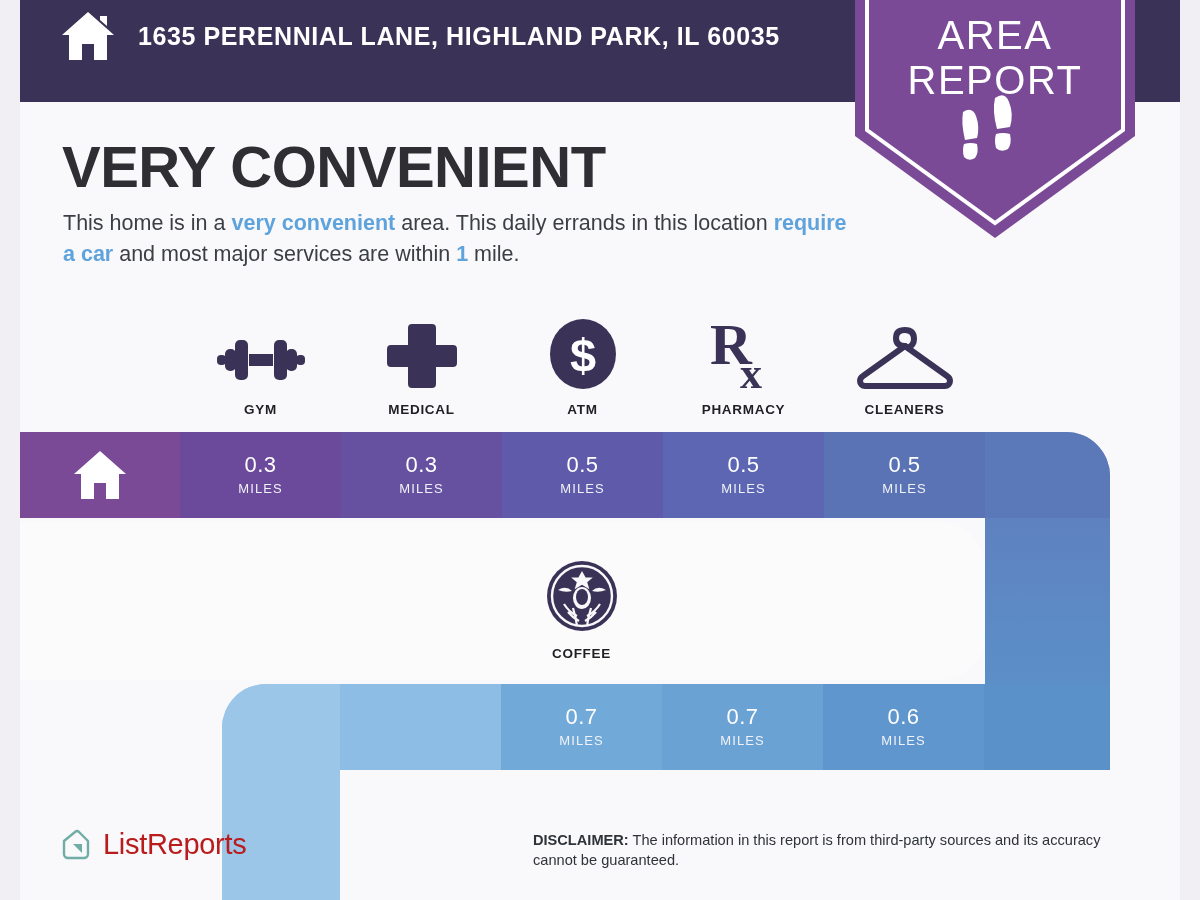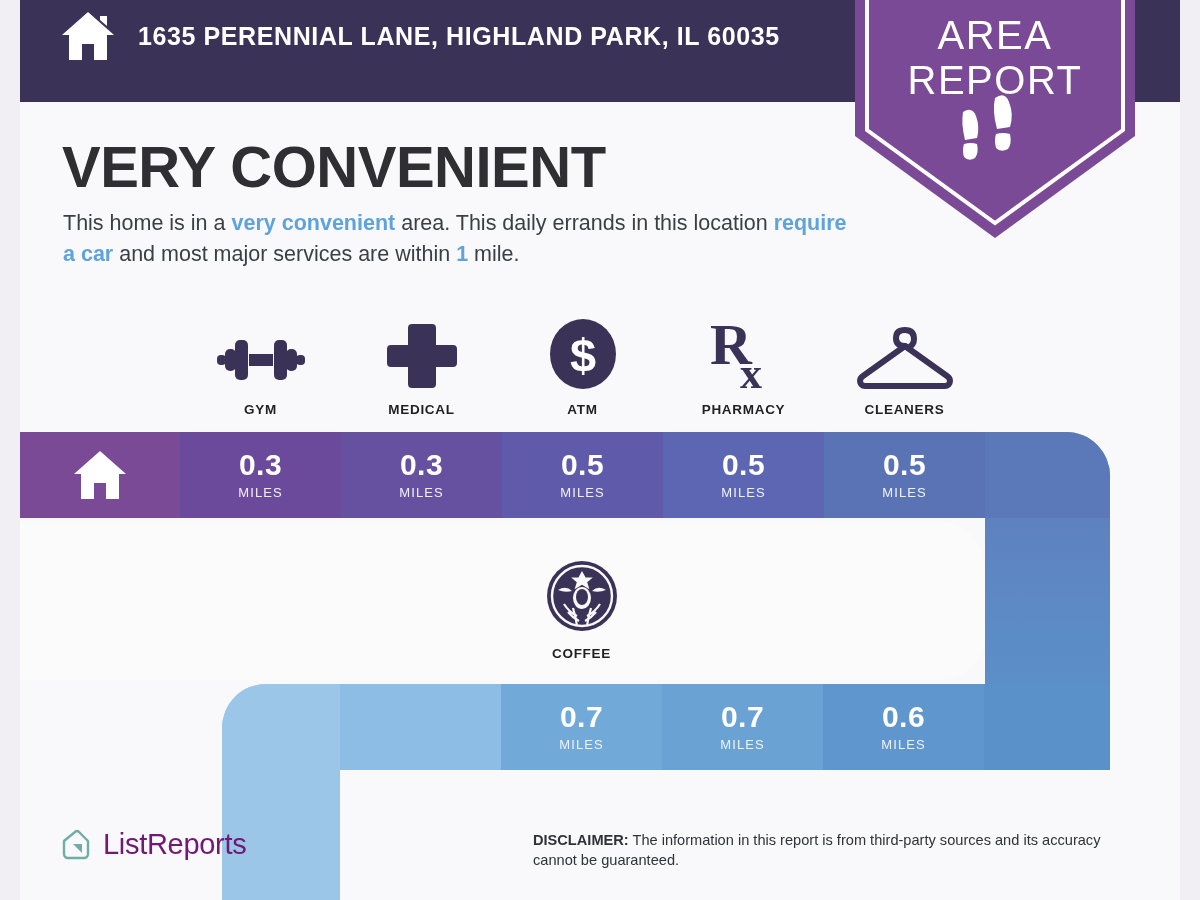--- a/index.html
+++ b/index.html
@@ -75,27 +75,27 @@
   .notch-bottom{
     left:340px;top:770px;width:770px;height:130px;background:#f9f8fa;
     border-top-left-radius:46px;
   }
   .panel-white{
     left:0px;top:522px;width:985px;height:158px;background:#fcfbfc;
     border-top-right-radius:46px;border-bottom-right-radius:46px;
   }
 
   .cell{width:161px;height:100%;display:flex;flex-direction:column;align-items:center;justify-content:center;}
-  .cell .num{color:#ffffff;font-size:30px;font-weight:700;line-height:1;letter-spacing:.5px;}
+  .cell .num{color:#ffffff;font-size:22px;font-weight:400;line-height:1;letter-spacing:.5px;}
   .cell .unit{color:#f0f2f7;font-size:13px;font-weight:400;letter-spacing:1.1px;margin-top:5px;}
   .cell.home{width:160px;}
 
   
   .logo{position:absolute;left:60px;top:828px;display:flex;align-items:center;gap:11px;}
-  .logo .word{font-size:29px;color:#701a75;font-weight:400;letter-spacing:-.3px;}
+  .logo .word{font-size:29px;color:#b91c1c;font-weight:400;letter-spacing:-.3px;}
   .disc{
     position:absolute;left:533px;top:830px;width:610px;
     font-size:14.6px;line-height:1.38;color:#2f3338;
   }
   .disc b{font-weight:700;}
 
   .edge-l{position:absolute;left:0;top:0;width:20px;height:900px;background:#f2eff4;}
   .edge-r{position:absolute;left:1180px;top:0;width:20px;height:900px;background:#f2eff4;}
 </style>
 </head>

